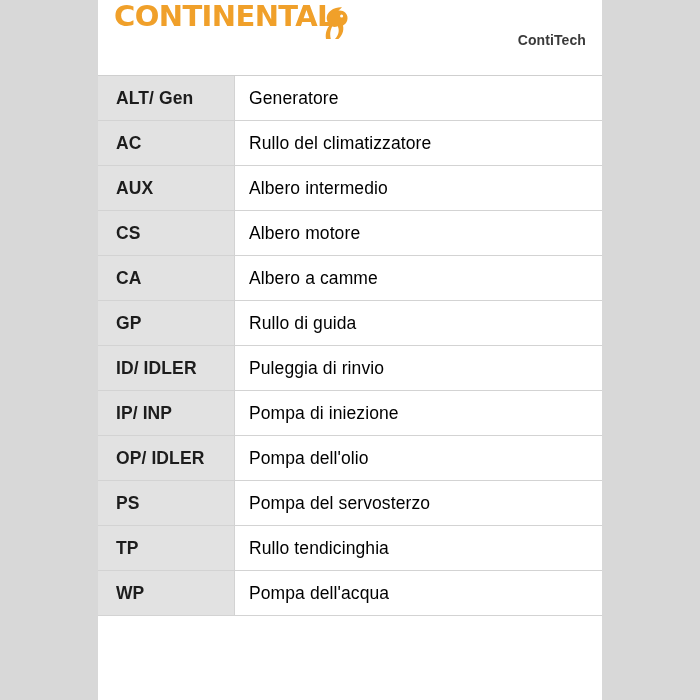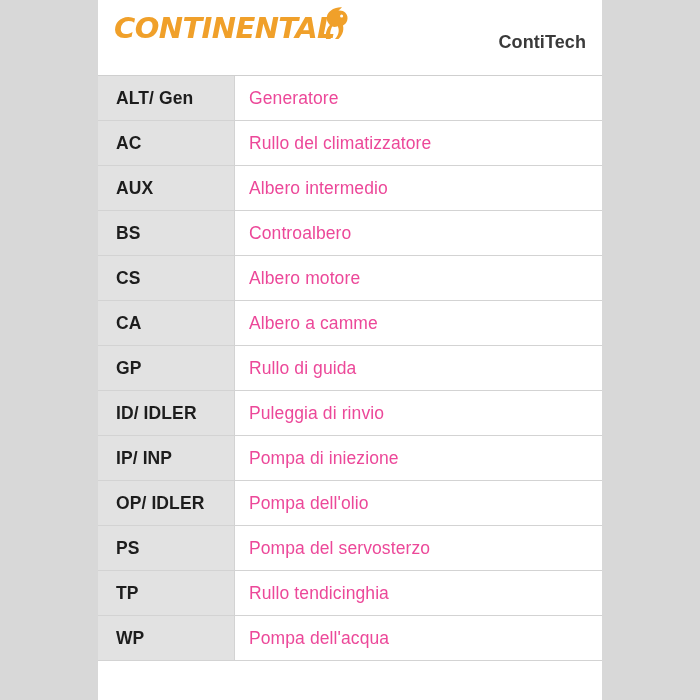--- a/index.html
+++ b/index.html
@@ -29,24 +29,23 @@
   
   .header {
     position: relative;
     height: 75px;
     background: #ffffff;
     border-bottom: 1px solid #cfcfcf;
   }
   .logo-wrap {
     position: absolute;
     left: 16px;
-    top: 14px;
+    top: 2px;
     display: flex;
     align-items: flex-start;
-    font-style: italic;
   }
   .logo-text {
     font-family: "DejaVu Sans", sans-serif;
     font-size: 29px;
     font-weight: bold;
     letter-spacing: -0.6px;
     color: #f0a02a;
     line-height: 1;
     white-space: nowrap;
   }
@@ -54,21 +53,21 @@
     position: absolute;
     left: 222px;
     top: 6px;
     width: 30px;
     height: 34px;
   }
   .brand-sub {
     position: absolute;
     right: 16px;
     top: 32px;
-    font-size: 18px;
+    font-size: 14px;
     font-weight: bold;
     color: #3a3a3a;
     letter-spacing: 0.1px;
     text-align: center;
   }
   
   .table {
     width: 100%;
     border-collapse: collapse;
     table-layout: fixed;
@@ -95,21 +94,21 @@
     font-size: 17.5px;
     font-weight: bold;
     color: #1d1d1d;
     letter-spacing: 0.1px;
     white-space: nowrap;
   }
   .desc-text {
     display: block;
     padding-left: 14px;
     font-size: 17.5px;
-    color: #ec4899;
+    color: #000000;
     letter-spacing: 0.1px;
     white-space: nowrap;
   }
   .left-gutter, .right-gutter {
     position: absolute;
     top: 0;
     height: 700px;
     background: #d8d8d8;
   }
   .left-gutter { left: 0; width: 98px; }
@@ -157,28 +156,20 @@
         <tr>
           <td class="col-code">
               <span class="code-text">AUX</span>
             </td>
           <td class="col-desc">
               <span class="desc-text">Albero intermedio</span>
             </td>
         </tr>
         <tr>
           <td class="col-code">
-              <span class="code-text">BS</span>
-            </td>
-          <td class="col-desc">
-              <span class="desc-text">Controalbero</span>
-            </td>
-        </tr>
-        <tr>
-          <td class="col-code">
               <span class="code-text">CS</span>
             </td>
           <td class="col-desc">
               <span class="desc-text">Albero motore</span>
             </td>
         </tr>
         <tr>
           <td class="col-code">
               <span class="code-text">CA</span>
             </td>

